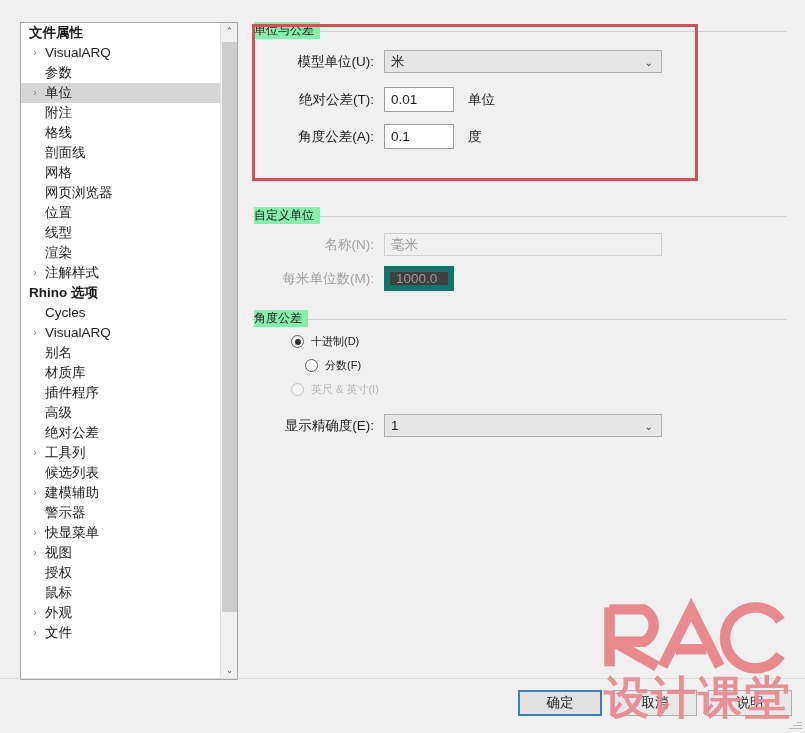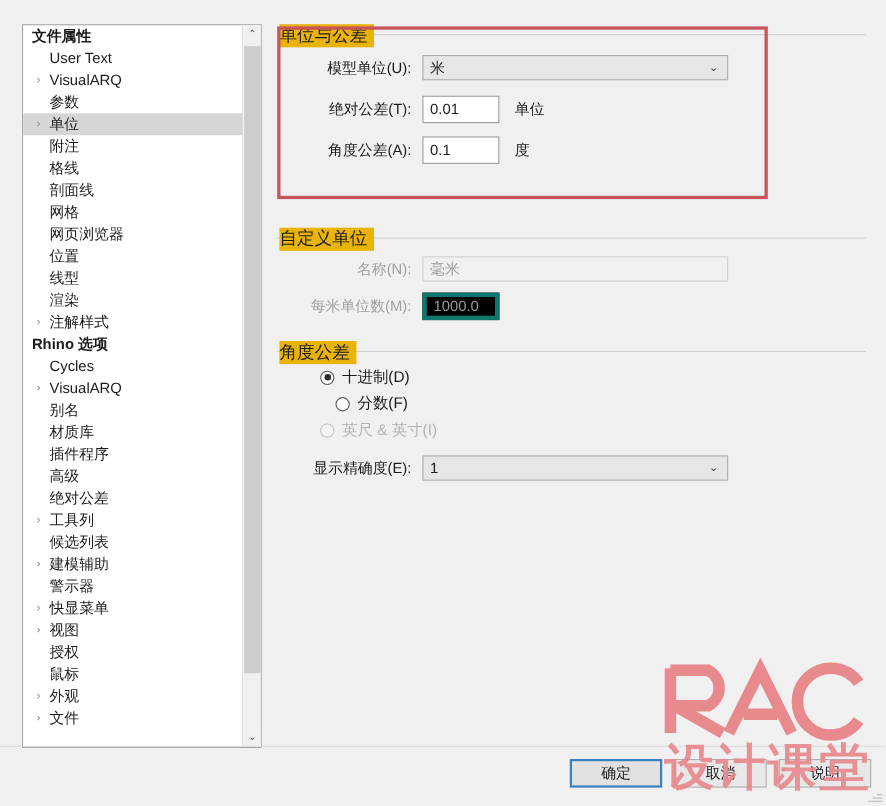--- a/index.html
+++ b/index.html
@@ -141,23 +141,23 @@
 
   .group {
     position: absolute;
     left: 0;
     width: 100%;
   }
   .group-title {
     position: absolute;
     left: 2px;
     top: 0;
-    background: #eab308;
+    background: #86efac;
     padding-right: 6px;
-    font-size: 16px;
+    font-size: 12px;
     color: #1b1b1b;
     z-index: 2;
     white-space: nowrap;
   }
   .group-rule {
     position: absolute;
     left: 0;
     right: 0;
     top: 9px;
     height: 1px;
@@ -212,35 +212,35 @@
     padding-left: 6px;
     font-size: 13.5px;
     color: #1b1b1b;
   }
   .unit-suffix {
     margin-left: 14px;
     font-size: 13.5px;
   }
 
   .textbox.disabled {
-    background: #000000;
-    border: 4px solid #0f766e;
+    background: #404040;
+    border: 6px solid #0f766e;
     color: #9a9a9a;
   }
   .combo.disabled {
     background: #f0f0f0;
     border: 1px solid #cfcfcf;
     color: #9a9a9a;
   }
 
   .radio-row {
     position: absolute;
     display: flex;
     align-items: center;
-    font-size: 14px;
+    font-size: 11px;
   }
   .radio {
     width: 13px;
     height: 13px;
     border-radius: 50%;
     border: 1px solid #5a5a5a;
     background: #ffffff;
     box-sizing: border-box;
     position: relative;
     margin-right: 7px;
@@ -334,24 +334,20 @@
     transform-origin: right center;
   }
 </style>
 </head>
 <body>
 
 <div id="tree-panel">
   <div id="tree-list">
       <div class="tree-item header">
         <span class="tlabel">文件属性</span>
-      </div>
-      <div class="tree-item">
-        <span class="chev"></span>
-        <span class="tlabel">User Text</span>
       </div>
       <div class="tree-item">
         <span class="chev">›</span>
         <span class="tlabel">VisualARQ</span>
       </div>
       <div class="tree-item">
         <span class="chev"></span>
         <span class="tlabel">参数</span>
       </div>
       <div class="tree-item selected">

